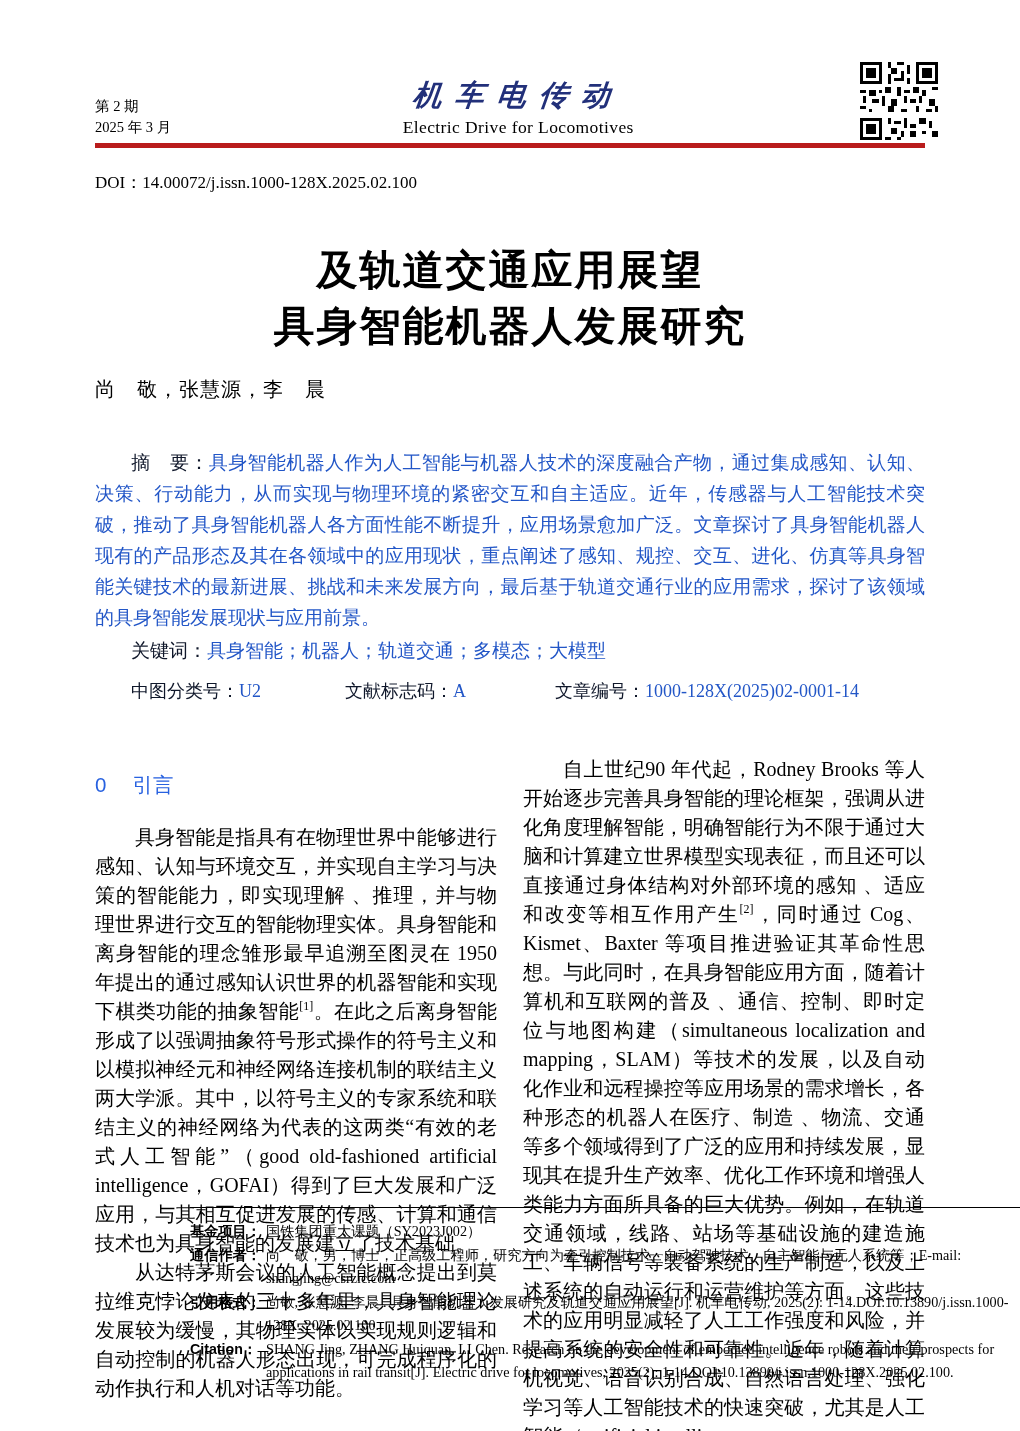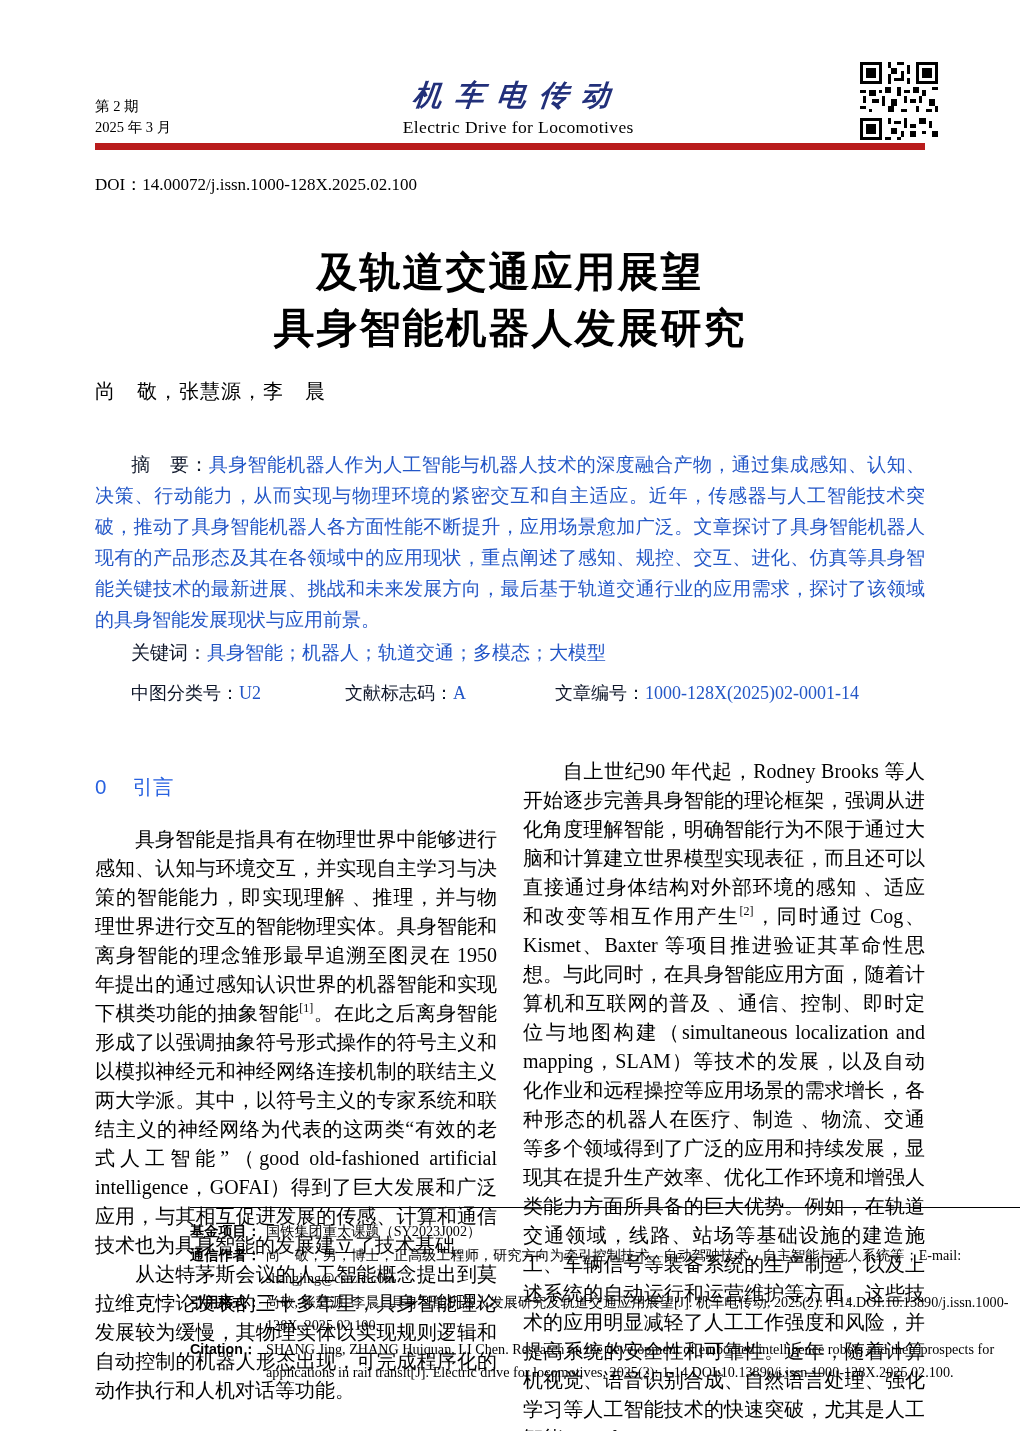--- a/index.html
+++ b/index.html
@@ -2,21 +2,21 @@
 <html><head>
 <meta charset="utf-8">
 <style>
   html,body{margin:0;padding:0;background:#ffffff;}
   body{width:1020px;height:1431px;position:relative;overflow:hidden;
        font-family:"Liberation Serif","DejaVu Serif",serif;color:#000;}
   .page{position:relative;width:830px;margin:0 auto;padding-top:76px;}
 
   
   .journal-header{display:flex;justify-content:space-between;align-items:flex-end;
-    border-bottom:7px solid #b91c1c;padding-bottom:5px;}
+    border-bottom:5px solid #b91c1c;padding-bottom:5px;}
   .hdr-side{font-size:14.5px;line-height:21px;}
   .hdr-right{text-align:right;}
   .hdr-center{text-align:center;flex:1;}
   .journal-cn{font-size:29px;font-weight:bold;font-style:italic;color:#22307a;
     letter-spacing:13px;font-family:"DejaVu Serif",serif;transform:skewX(-6deg);display:inline-block;}
   .journal-en{font-size:17.5px;margin-top:1px;letter-spacing:.4px;}
 
   
   .doi-row{margin-top:23px;font-size:17px;}
   .qr{position:absolute;top:62px;right:-13px;width:78px;height:78px;}

